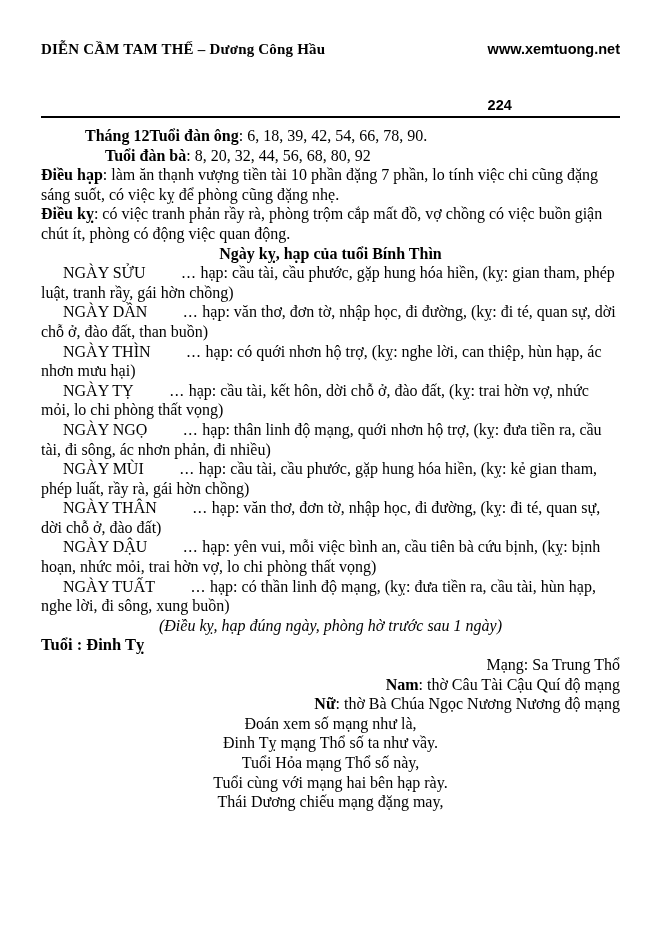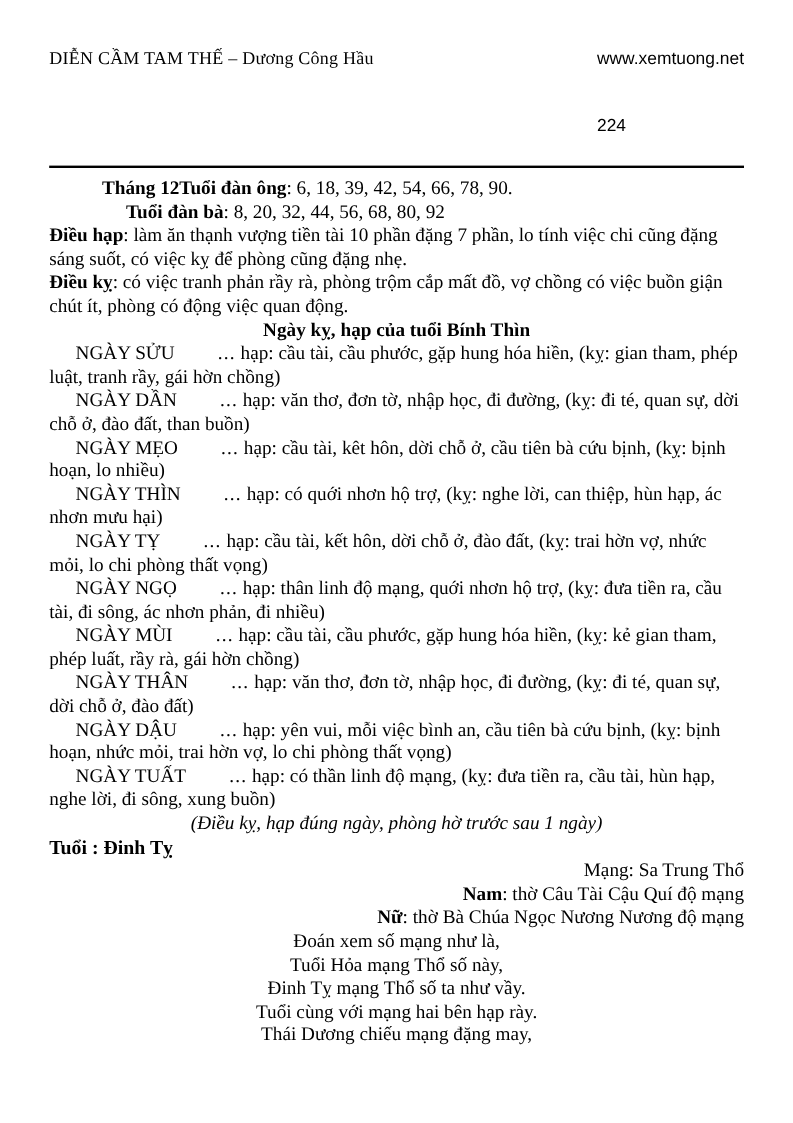--- a/index.html
+++ b/index.html
@@ -15,22 +15,23 @@
     padding: 40px 41px 0 41px;
     background: #ffffff;
   }
   
   .running-header {
     display: flex;
     justify-content: space-between;
     align-items: baseline;
     font-size: 15px;
     line-height: 18px;
-    padding-bottom: 24px;
+    padding-bottom: 2px;
     border-bottom: 2px solid #000;
+    font-weight: bold;
   }
   .rh-title { font-family: "Liberation Serif", serif; letter-spacing: 0.2px; }
   .rh-right { display: flex; align-items: baseline; gap: 38px; font-family: "Liberation Sans", sans-serif; flex-direction: column; }
   .rh-site { font-size: 14.5px; }
   .rh-page { font-size: 14.5px; }
   
   .content {
     margin-top: 8px;
     font-size: 16px;
     line-height: 19.6px;
@@ -65,36 +66,35 @@
 
     <p class="indent-1"><b>Tháng 12Tuổi đàn ông</b><span>: 6, 18, 39, 42, 54, 66, 78, 90.</span></p>
     <p class="indent-2"><b>Tuổi đàn bà</b><span>: 8, 20, 32, 44, 56, 68, 80, 92</span></p>
     <p><b>Điều hạp</b><span>: làm ăn thạnh vượng tiền tài 10 phần đặng 7 phần, lo tính việc chi cũng đặng sáng suốt, có việc kỵ để phòng cũng đặng nhẹ.</span></p>
     <p><b>Điều kỵ</b><span>: có việc tranh phản rầy rà, phòng trộm cắp mất đồ, vợ chồng có việc buồn giận chút ít, phòng có động việc quan động.</span></p>
 
     <p class="section-heading">Ngày kỵ, hạp của tuổi Bính Thìn</p>
 
     <p class="day-row"><span>NGÀY SỬU</span><span class="day-gap"></span><span class="day-dots">...</span> <span>hạp: cầu tài, cầu phước, gặp hung hóa hiền, (kỵ: gian tham, phép luật, tranh rầy, gái hờn chồng)</span></p>
     <p class="day-row"><span>NGÀY DẦN</span><span class="day-gap"></span><span class="day-dots">...</span> <span>hạp: văn thơ, đơn tờ, nhập học, đi đường, (kỵ: đi té, quan sự, dời chỗ ở, đào đất, than buồn)</span></p>
-    <p class="day-row"><span>NGÀY MẸO</span><span class="day-gap"></span><span class="day-dots">...</span> <span>hạp: cầu tài, kêt hôn, dời chỗ ở, cầu tiên bà cứu bịnh, (kỵ: bịnh hoạn, lo nhiều)</span></p>
     <p class="day-row"><span>NGÀY THÌN</span><span class="day-gap"></span><span class="day-dots">...</span> <span>hạp: có quới nhơn hộ trợ, (kỵ: nghe lời, can thiệp, hùn hạp, ác nhơn mưu hại)</span></p>
     <p class="day-row"><span>NGÀY TỴ</span><span class="day-gap"></span><span class="day-dots">...</span> <span>hạp: cầu tài, kết hôn, dời chỗ ở, đào đất, (kỵ: trai hờn vợ, nhức mỏi, lo chi phòng thất vọng)</span></p>
     <p class="day-row"><span>NGÀY NGỌ</span><span class="day-gap"></span><span class="day-dots">...</span> <span>hạp: thân linh độ mạng, quới nhơn hộ trợ, (kỵ: đưa tiền ra, cầu tài, đi sông, ác nhơn phản, đi nhiều)</span></p>
     <p class="day-row"><span>NGÀY MÙI</span><span class="day-gap"></span><span class="day-dots">...</span> <span>hạp: cầu tài, cầu phước, gặp hung hóa hiền, (kỵ: kẻ gian tham, phép luất, rầy rà, gái hờn chồng)</span></p>
     <p class="day-row"><span>NGÀY THÂN</span><span class="day-gap"></span><span class="day-dots">...</span> <span>hạp: văn thơ, đơn tờ, nhập học, đi đường, (kỵ: đi té, quan sự, dời chỗ ở, đào đất)</span></p>
     <p class="day-row"><span>NGÀY DẬU</span><span class="day-gap"></span><span class="day-dots">...</span> <span>hạp: yên vui, mỗi việc bình an, cầu tiên bà cứu bịnh, (kỵ: bịnh hoạn, nhức mỏi, trai hờn vợ, lo chi phòng thất vọng)</span></p>
     <p class="day-row"><span>NGÀY TUẤT</span><span class="day-gap"></span><span class="day-dots">...</span> <span>hạp: có thần linh độ mạng, (kỵ: đưa tiền ra, cầu tài, hùn hạp, nghe lời, đi sông, xung buồn)</span></p>
 
     <p class="note-line">(Điều kỵ, hạp đúng ngày, phòng hờ trước sau 1 ngày)</p>
 
     <p class="age-title">Tuổi : Đinh Tỵ</p>
     <p class="center">Mạng: Sa Trung Thổ</p>
     <p class="center"><b>Nam</b><span>: thờ Câu Tài Cậu Quí độ mạng</span></p>
     <p class="center"><b>Nữ</b><span>: thờ Bà Chúa Ngọc Nương Nương độ mạng</span></p>
 
     <p class="poem-line">Đoán xem số mạng như là,</p>
+    <p class="poem-line">Đinh Tỵ mạng Thổ số ta như vầy.</p>
     <p class="poem-line">Tuổi Hỏa mạng Thổ số này,</p>
-    <p class="poem-line">Đinh Tỵ mạng Thổ số ta như vầy.</p>
     <p class="poem-line">Tuổi cùng với mạng hai bên hạp rày.</p>
     <p class="poem-line">Thái Dương chiếu mạng đặng may,</p>
 
   </div>
 </div>
 
 </body></html>

